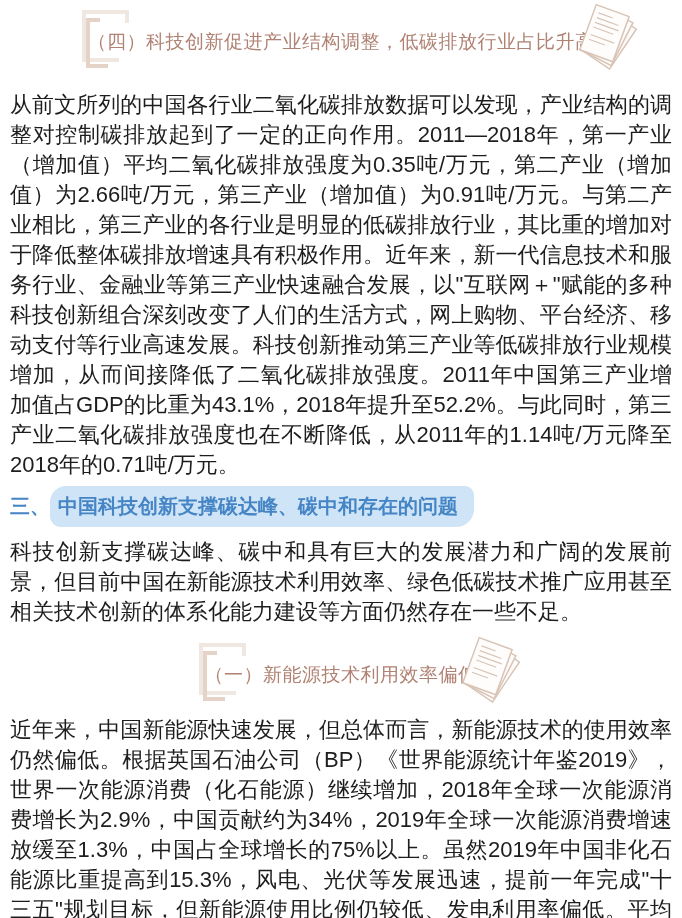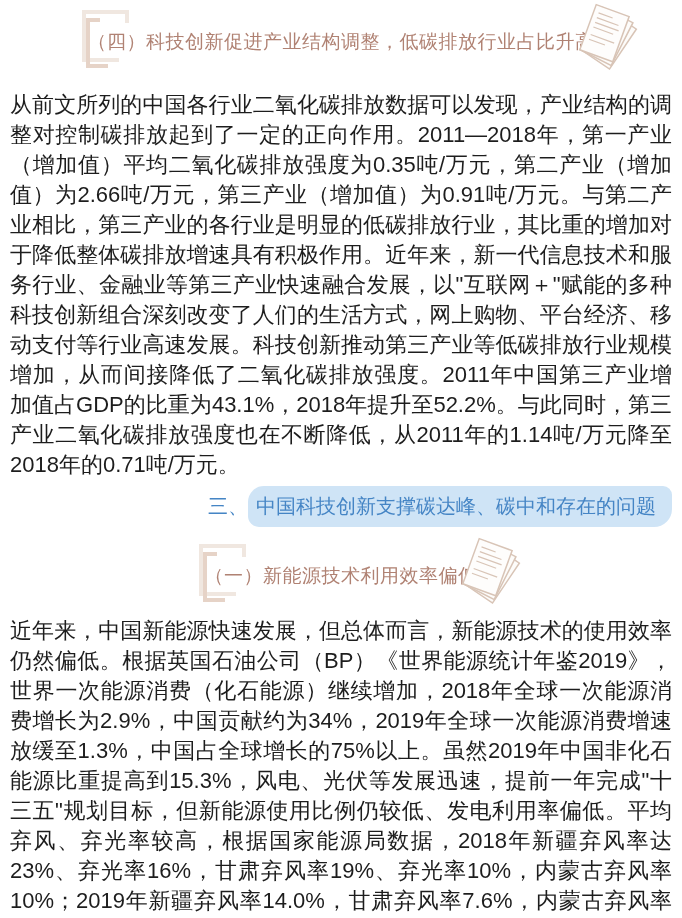--- a/index.html
+++ b/index.html
@@ -46,23 +46,23 @@
     z-index: 1;
     right: -54px;
     top: -26px;
   }
 
   
   .main-heading {
     margin: 4px 0 0;
     height: 44px;
     line-height: 44px;
-    text-align: right;
+    text-align: left;
     font-size: 20px;
-    font-weight: 400;
+    font-weight: 700;
     color: var(--accent-blue, #4585c5);
     white-space: nowrap;
   }
   .main-heading .hl {
     background: var(--highlight-blue, #cfe4f6);
     padding: 9px 16px 10px 8px;
     border-radius: 16px 9px 18px 11px;
   }
 
   
@@ -110,20 +110,21 @@
         </svg>
       </span>
       <span>（四）科技创新促进产业结构调整，低碳排放行业占比升高</span>
     </span>
   </div>
 
   <p class="body-para p1">从前文所列的中国各行业二氧化碳排放数据可以发现，产业结构的调整对控制碳排放起到了一定的正向作用。2011—2018年，第一产业（增加值）平均二氧化碳排放强度为0.35吨/万元，第二产业（增加值）为2.66吨/万元，第三产业（增加值）为0.91吨/万元。与第二产业相比，第三产业的各行业是明显的低碳排放行业，其比重的增加对于降低整体碳排放增速具有积极作用。近年来，新一代信息技术和服务行业、金融业等第三产业快速融合发展，以"互联网＋"赋能的多种科技创新组合深刻改变了人们的生活方式，网上购物、平台经济、移动支付等行业高速发展。科技创新推动第三产业等低碳排放行业规模增加，从而间接降低了二氧化碳排放强度。2011年中国第三产业增加值占GDP的比重为43.1%，2018年提升至52.2%。与此同时，第三产业二氧化碳排放强度也在不断降低，从2011年的1.14吨/万元降至2018年的0.71吨/万元。</p>
 
   <h2 class="main-heading"><span>三、</span><span class="hl">中国科技创新支撑碳达峰、碳中和存在的问题</span></h2>
 
+  <p class="body-para p2">科技创新支撑碳达峰、碳中和具有巨大的发展潜力和广阔的发展前景，但目前中国在新能源技术利用效率、绿色低碳技术推广应用甚至相关技术创新的体系化能力建设等方面仍然存在一些不足。</p>
 
   <div class="decor-heading second">
     <span class="decor-title">
       <span class="bracket-icon">
         <svg width="56" height="64" viewBox="0 0 56 64" aria-hidden="true">
           <path d="M52 16 V5 H9 V53 H44" fill="none" stroke="var(--decor-light, #f0e7e0)" stroke-width="4"></path>
           <path d="M25 13 H13 V59 H33" fill="none" stroke="var(--decor-dark, #e6d3c7)" stroke-width="4"></path>
         </svg>
       </span>
       <span class="paper-icon">

